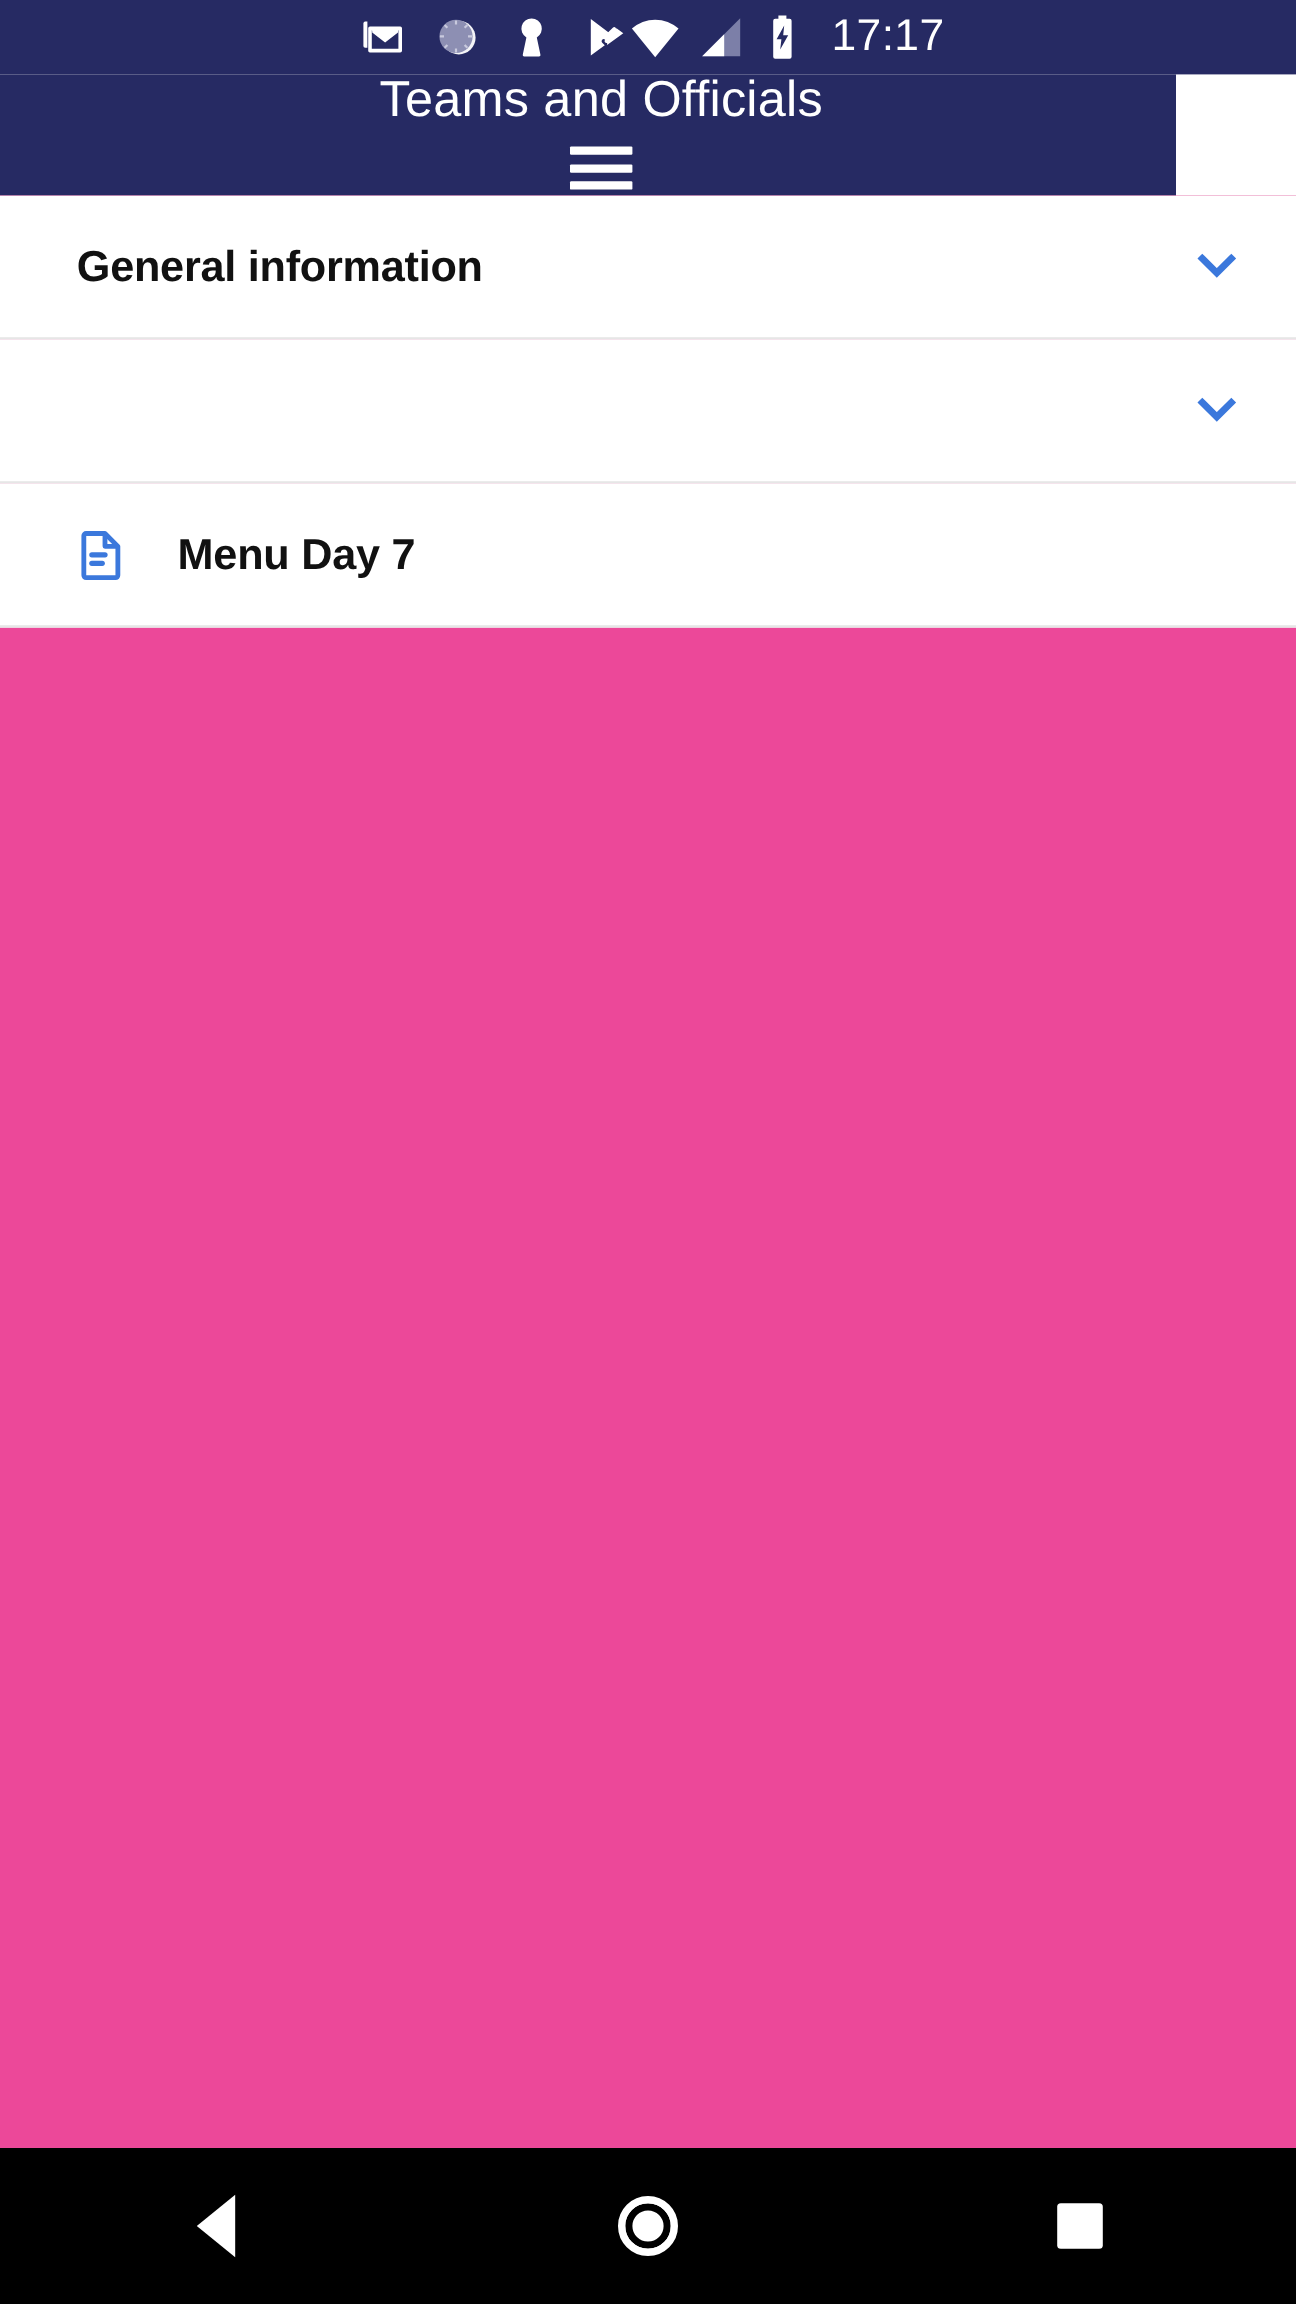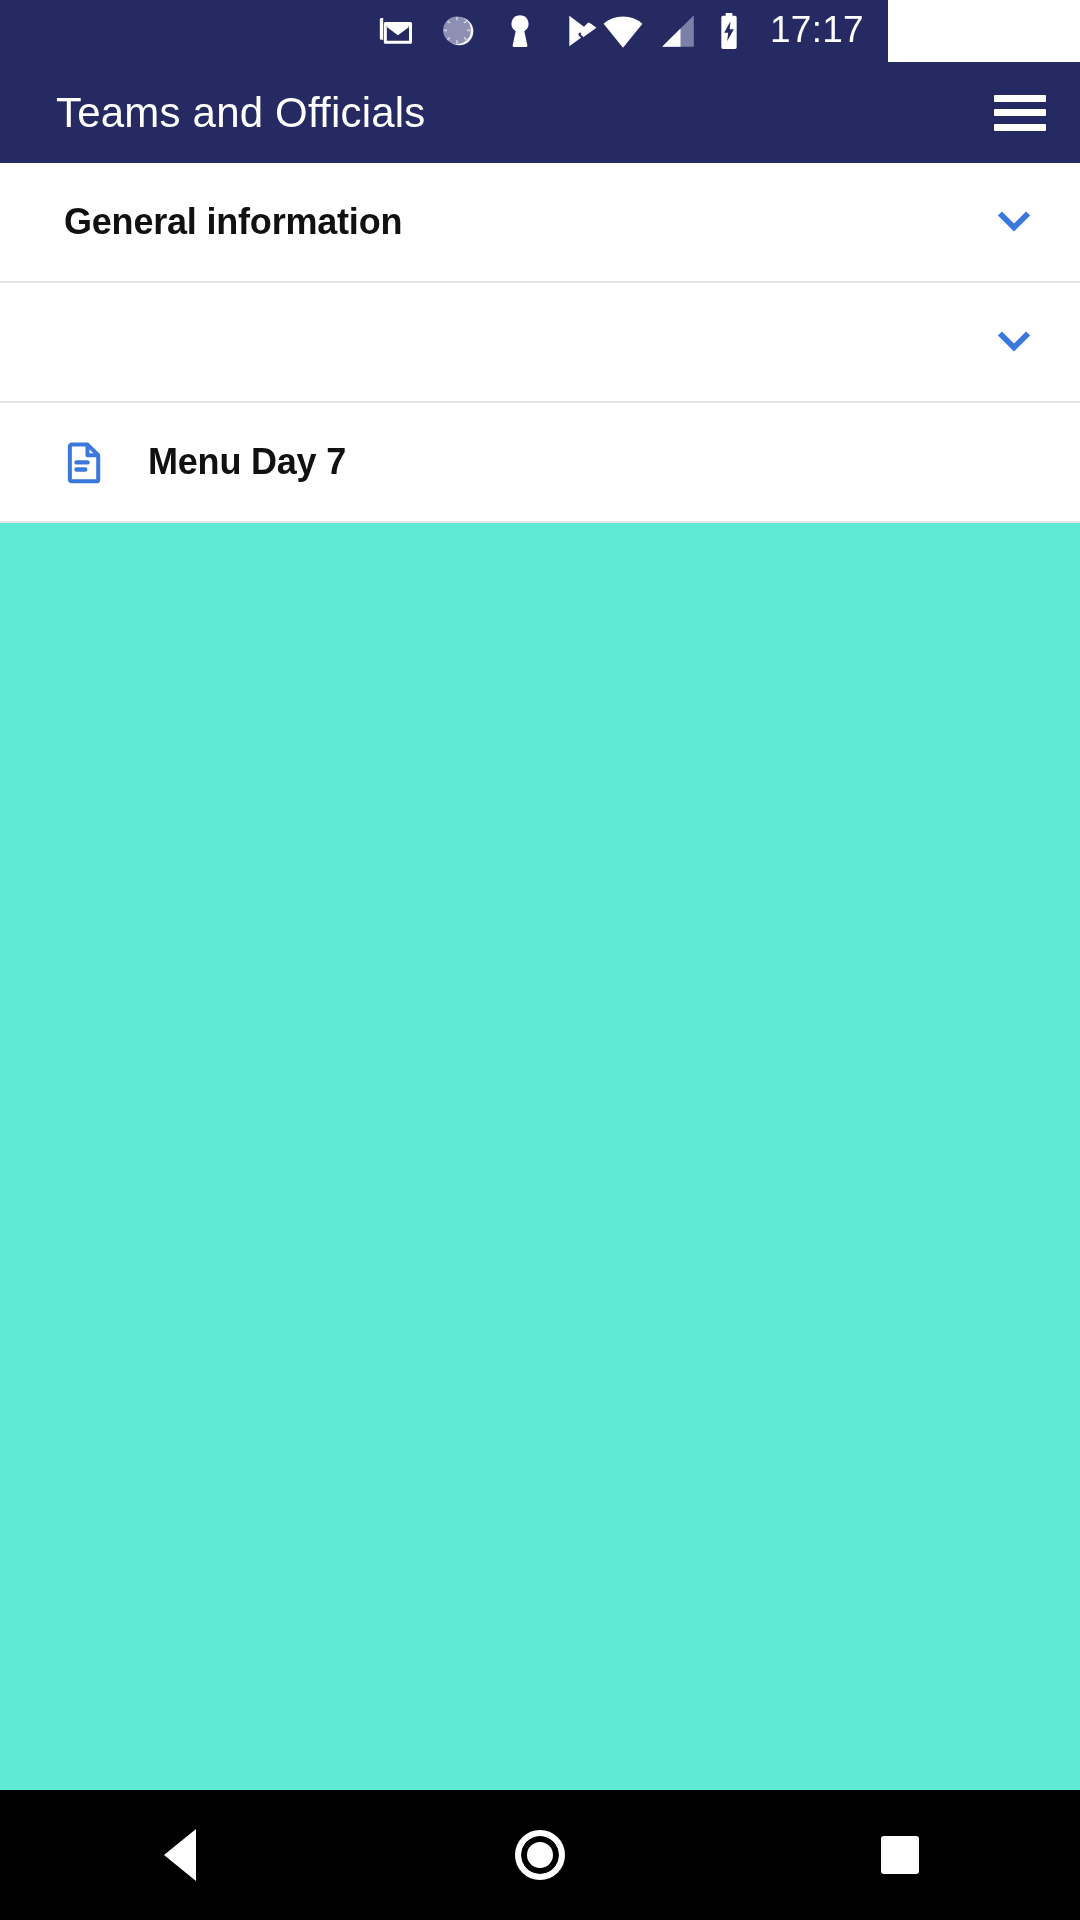--- a/index.html
+++ b/index.html
@@ -7,58 +7,59 @@
   body {
     font-family:"Liberation Sans", sans-serif;
     background:#ffffff;
     overflow:hidden;
     -webkit-font-smoothing:antialiased;
   }
   .phone { position:relative; width:1080px; height:1920px; background:#ffffff; }
 
   
   .status-bar {
-    position:absolute; top:0; left:0; width:888px; height:62px;
+    position:absolute; top:0; left:0; width:1080px; height:62px;
     background:#262a63;
-    display:flex; align-items:center; justify-content:flex-end;
+    display:flex; align-items:center; justify-content:center;
     padding:0 24px 0 30px;
   }
   .status-left { display:flex; align-items:center; gap:22px; height:100%; }
   .status-right { display:flex; align-items:center; gap:14px; height:100%; }
   .sb-icon { display:block; }
   .clock {
     color:#ffffff; font-size:37px; letter-spacing:0.3px;
     font-family:"Liberation Sans", sans-serif; margin-left:10px;
     position:relative; top:-1px;
   }
 
   
   .app-bar {
-    position:absolute; top:62px; left:0; width:1080px; height:101px;
+    position:absolute; top:62px; left:0; width:980px; height:101px;
     background:#262a63;
     display:flex; align-items:center; justify-content:space-between;
     padding:0 34px 0 56px;
+    flex-direction:column;
   }
   .app-title {
     color:#ffffff; font-size:42px; font-weight:400;
     letter-spacing:0.2px; line-height:1;
   }
   .hamburger {
     width:52px; height:46px;
     display:flex; flex-direction:column; justify-content:space-between;
     padding:5px 0; cursor:pointer;
   }
   .hamburger span {
     display:block; width:52px; height:7px; background:#ffffff; border-radius:1px;
   }
 
   
   .content {
     position:absolute; top:163px; left:0; width:1080px; bottom:130px;
-    background:#5eead4; overflow:hidden;
+    background:#ec4899; overflow:hidden;
   }
   .top-shadow {
     position:absolute; top:0; left:0; width:1080px; height:8px;
     background:linear-gradient(to bottom, rgba(0,0,0,0.16), rgba(0,0,0,0));
     pointer-events:none;
   }
   .row {
     position:relative; width:1080px; height:120px;
     display:flex; align-items:center;
     border-bottom:2px solid #e6e6e6;

